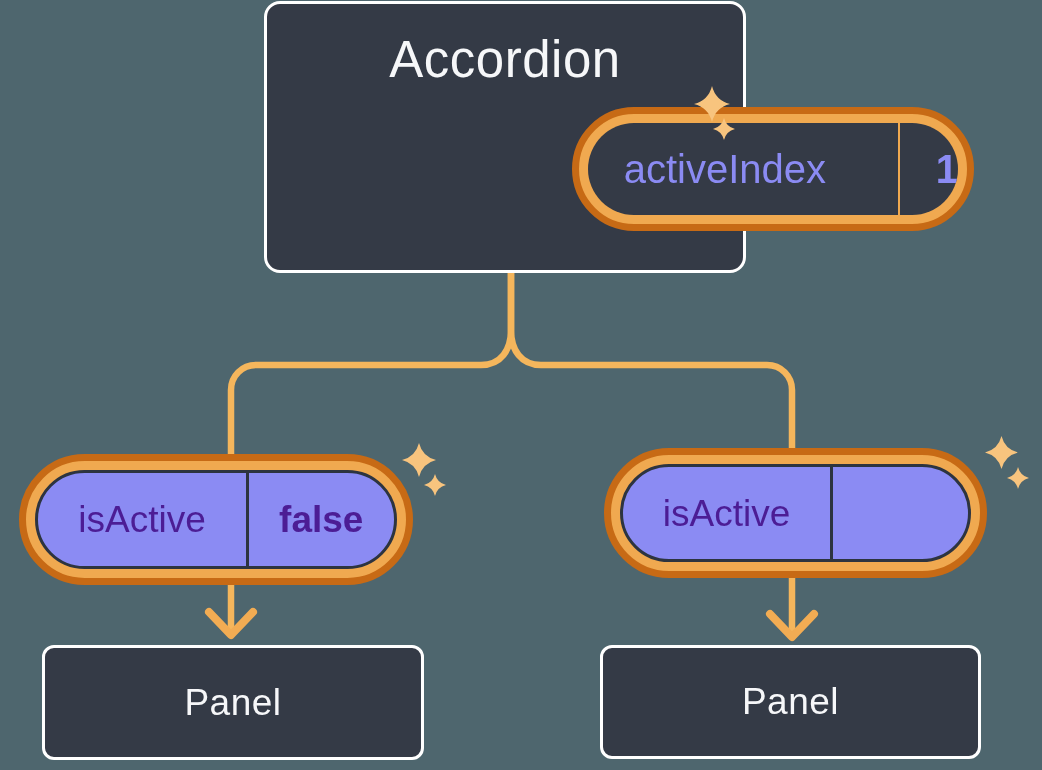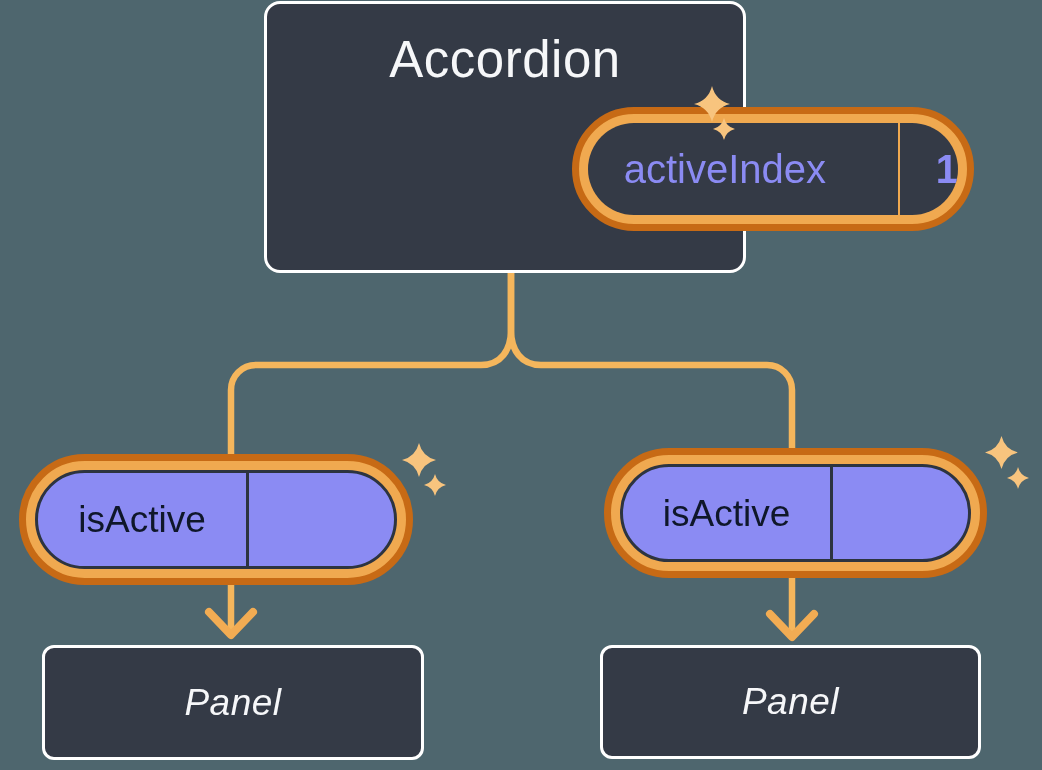--- a/index.html
+++ b/index.html
@@ -16,21 +16,21 @@
     box-sizing:border-box;z-index:1;
   }
   .root-box{left:264px;top:1px;width:482px;height:272px;border-radius:16px;}
   .box-title{
     position:absolute;left:0;right:0;top:26px;text-align:center;
     color:#F6F7F9;font-size:51px;font-weight:500;letter-spacing:.5px;
   }
   .panel{border-radius:12px;display:flex;align-items:center;justify-content:center;}
   .panel-left{left:42px;top:645px;width:382px;height:115px;}
   .panel-right{left:600px;top:645px;width:381px;height:114px;}
-  .panel-label{color:#F6F7F9;font-size:37px;font-weight:500;letter-spacing:.5px;font-style:italic;}
+  .panel-label{color:#F6F7F9;font-size:37px;font-weight:500;letter-spacing:.5px;}
 
   .pill{
     position:absolute;box-sizing:border-box;z-index:2;
     border:7px solid #C76A15;background:#F0A950;border-radius:999px;padding:9px;
     display:flex;align-items:stretch;
   }
   .pill-inner{
     flex:1;display:flex;align-items:stretch;border-radius:999px;overflow:hidden;
     box-sizing:border-box;
   }
@@ -39,21 +39,21 @@
   .cell{display:flex;align-items:center;justify-content:center;line-height:1;}
   .divider{width:2.5px;align-self:stretch;}
   .divider.gold{background:#F0A950;width:2px;}
   .divider.dark{background:#2D3440;}
 
   .state-pill{left:305px;top:103px;width:402px;height:124px;}
   .state-pill .cell{color:#8B8BF3;font-size:40px;}
   .state-pill .cell.name{width:279px;}
   .state-pill .cell.value{flex:1;font-weight:700;}
 
-  .prop-pill .cell{color:#0f172a;font-size:37px;text-align:right;}
+  .prop-pill .cell{color:#4c1d95;font-size:37px;text-align:right;}
   .prop-pill .cell.value{flex:1;font-weight:700;}
   .prop-pill-left{left:19px;top:454px;width:394px;height:131px;}
   .prop-pill-left .cell.name{width:208px;}
   .prop-pill-right{left:604px;top:448px;width:383px;height:130px;}
   .prop-pill-right .cell.name{width:207px;}
 
   .sparkle{position:absolute;z-index:3;}
   .sparkle path{fill:#F8C47E;}
 </style>
 </head>
@@ -83,20 +83,21 @@
       <path d="M20 0 Q24 16 40 20 Q24 24 20 40 Q16 24 0 20 Q16 16 20 0 Z"></path>
     </svg>
   <svg class="sparkle" style="left:713px;top:118px;width:22px;height:22px" viewBox="0 0 40 40">
       <path d="M20 0 Q24 16 40 20 Q24 24 20 40 Q16 24 0 20 Q16 16 20 0 Z"></path>
     </svg>
 
   <div class="pill prop-pill prop-pill-left">
     <div class="pill-inner purple">
       <div class="cell name">isActive</div>
       <div class="divider dark"></div>
+      <div class="cell value">false</div>
     </div>
   </div>
   <svg class="sparkle" style="left:402px;top:443px;width:34px;height:34px" viewBox="0 0 40 40">
       <path d="M20 0 Q24 16 40 20 Q24 24 20 40 Q16 24 0 20 Q16 16 20 0 Z"></path>
     </svg>
   <svg class="sparkle" style="left:424px;top:474px;width:22px;height:22px" viewBox="0 0 40 40">
       <path d="M20 0 Q24 16 40 20 Q24 24 20 40 Q16 24 0 20 Q16 16 20 0 Z"></path>
     </svg>
 
   <div class="pill prop-pill prop-pill-right">

